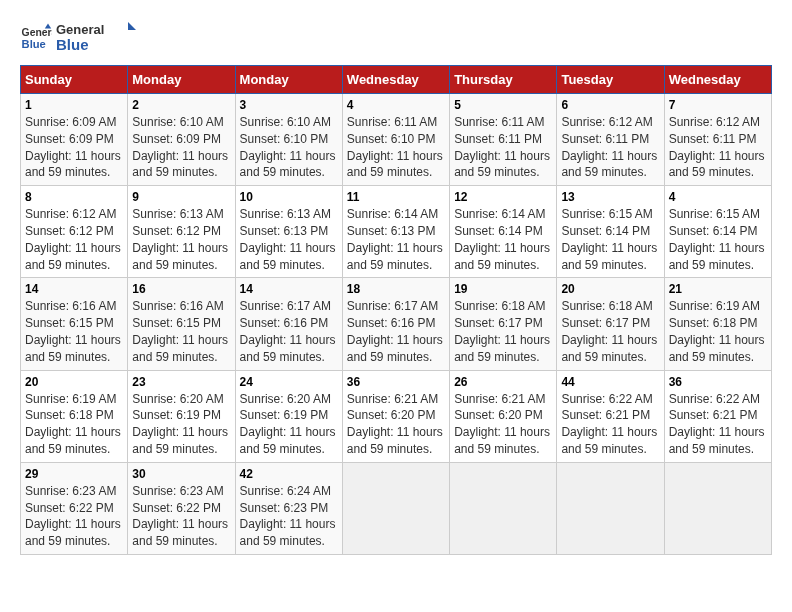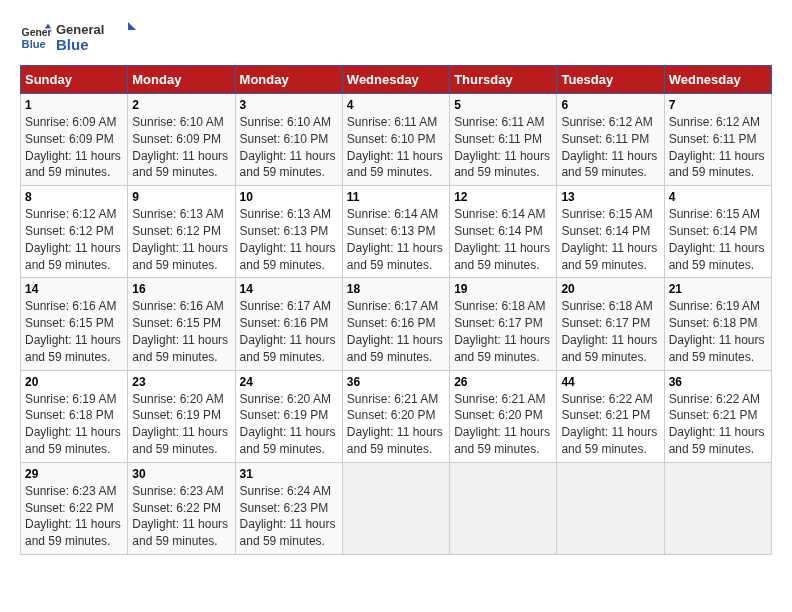--- a/index.html
+++ b/index.html
@@ -357,21 +357,21 @@
       </td>
         <td>
         <span class="day-num">30</span>
         <div class="day-info">
           Sunrise: 6:23 AM<br>
           Sunset: 6:22 PM<br>
           Daylight: 11 hours and 59 minutes.
         </div>
       </td>
         <td>
-        <span class="day-num">31</span>
+        <span class="day-num">42</span>
         <div class="day-info">
           Sunrise: 6:24 AM<br>
           Sunset: 6:23 PM<br>
           Daylight: 11 hours and 59 minutes.
         </div>
       </td>
         <td class="empty-cell"></td>
         <td class="empty-cell"></td>
         <td class="empty-cell"></td>
         <td class="empty-cell"></td>

